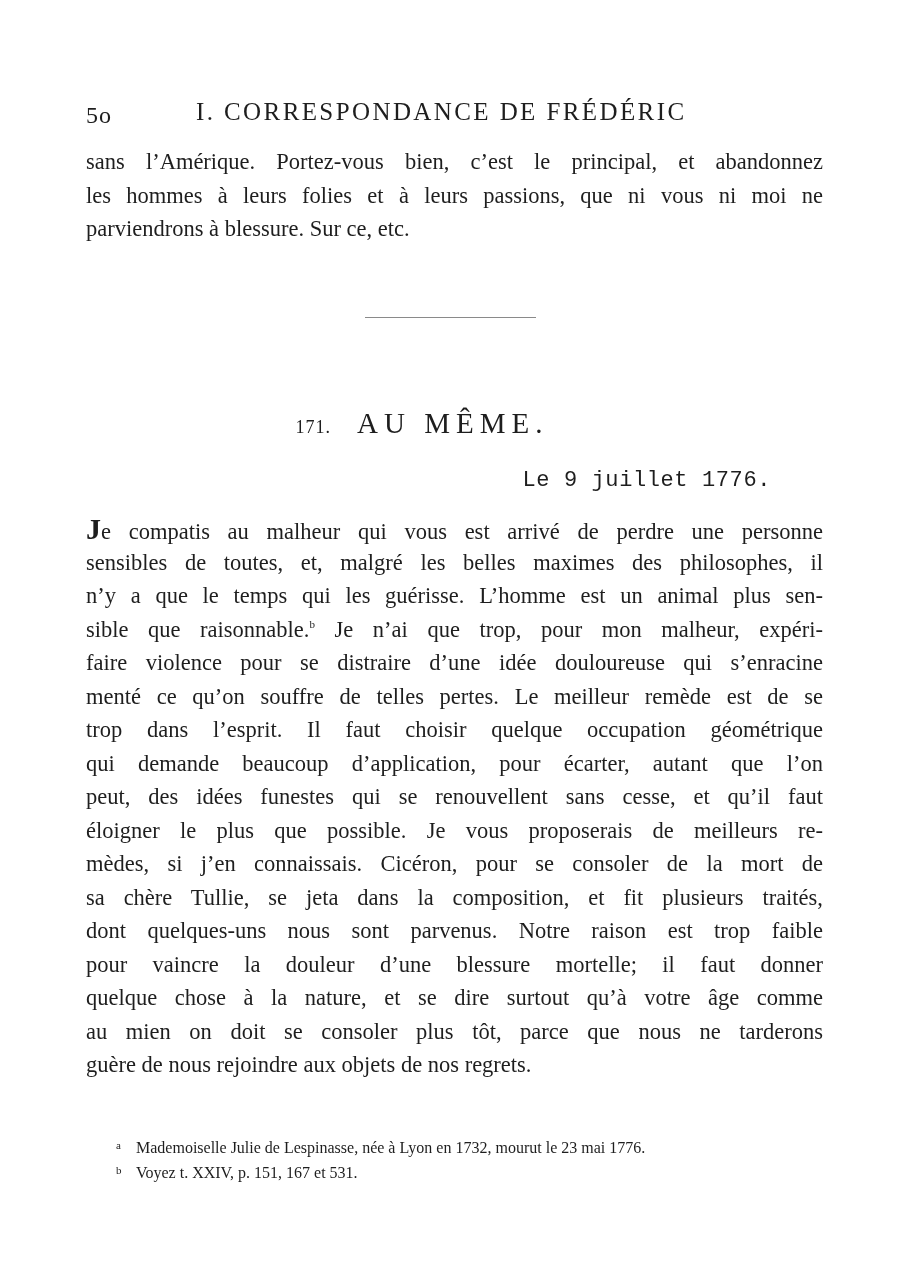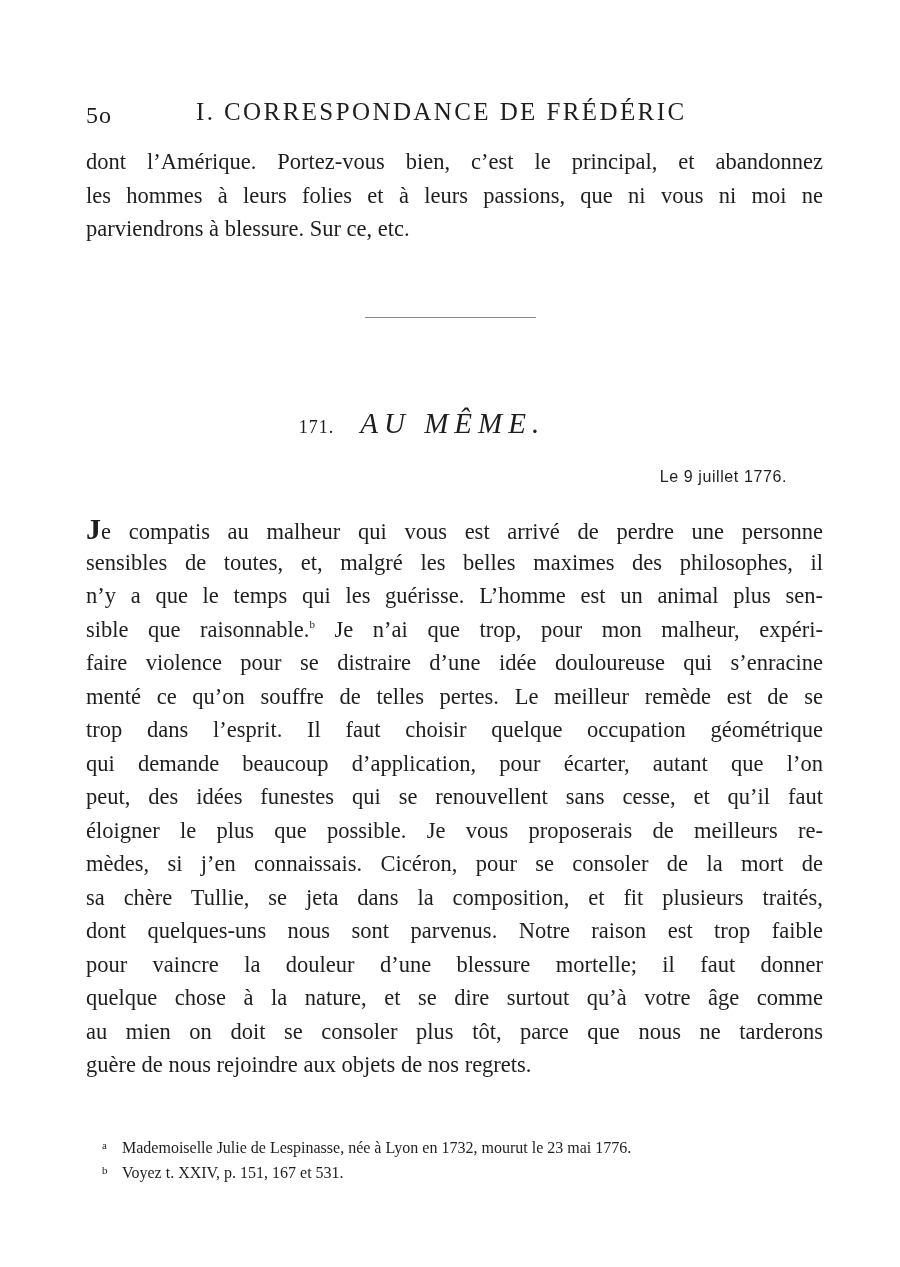--- a/index.html
+++ b/index.html
@@ -87,46 +87,45 @@
       letter-spacing: 1px;
       margin-right: 26px;
       position: relative;
       left: -28px;
     }
     .letter-heading {
       font-size: 29px;
       letter-spacing: 6px;
       position: relative;
       left: -28px;
-      font-style: italic;
     }
     .letter-date {
       position: absolute;
       top: 468px;
-      right: 113px;
-      font-family: Liberation Sans, sans-serif;
-      font-size: 16px;
+      right: 129px;
+      font-family: Liberation Mono, monospace;
+      font-size: 22px;
       letter-spacing: 0.6px;
     }
     .letter-body {
       top: 512px;
     }
     .dropcap {
       font-size: 30px;
       font-weight: bold;
     }
     sup.note-ref {
       font-size: 11px;
       vertical-align: 9px;
       line-height: 0;
     }
     .footnotes {
       position: absolute;
       top: 1134px;
-      left: 102px;
+      left: 116px;
       width: 680px;
       font-family: "Liberation Serif", serif;
       font-size: 16px;
       line-height: 23px;
     }
     .footnote {
       display: block;
       white-space: nowrap;
     }
     .fn-mark {
@@ -140,21 +139,21 @@
 <body>
 
 <div class="page">
 
   <div class="running-head">
     <span class="page-number">5o</span>
     <span class="running-title">I. CORRESPONDANCE DE FRÉDÉRIC</span>
   </div>
 
   <div class="text-block continuation">
-    <span class="line">dont l’Amérique. Portez-vous bien, c’est le principal, et abandonnez</span>
+    <span class="line">sans l’Amérique. Portez-vous bien, c’est le principal, et abandonnez</span>
     <span class="line">les hommes à leurs folies et à leurs passions, que ni vous ni moi ne</span>
     <span class="line last">parviendrons à blessure. Sur ce, etc.</span>
   </div>
 
   <div class="separator"></div>
 
   <div class="letter-title">
     <span class="letter-number">171.</span><span class="letter-heading">AU MÊME.</span>
   </div>
 

